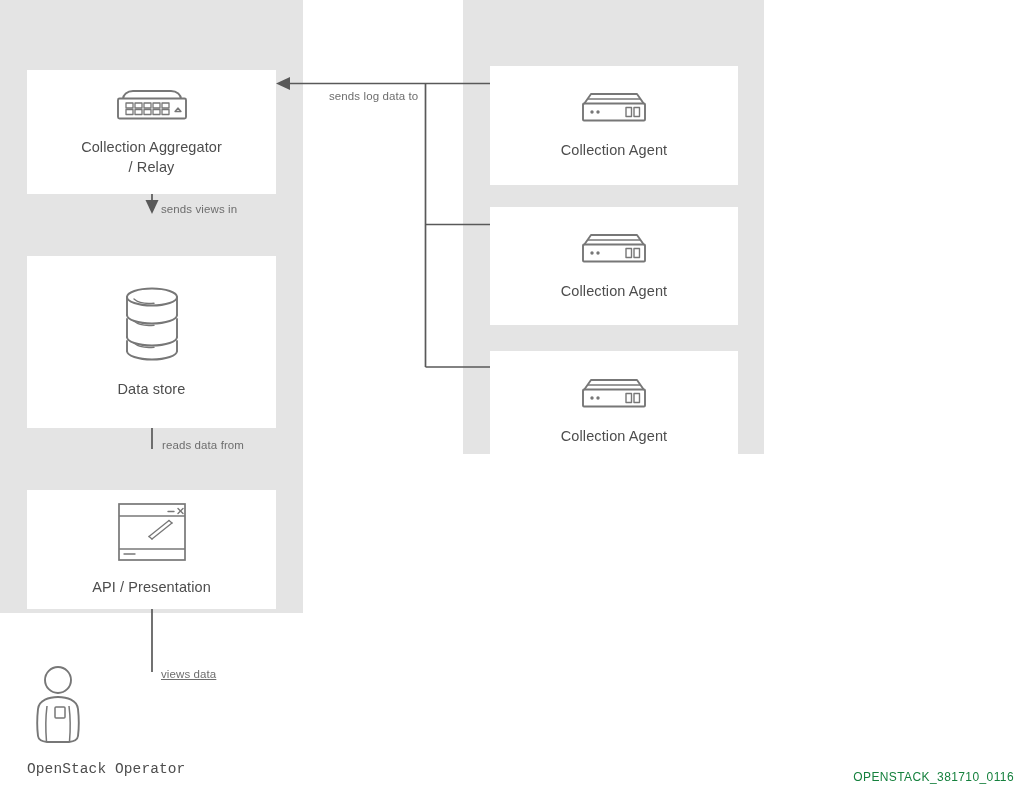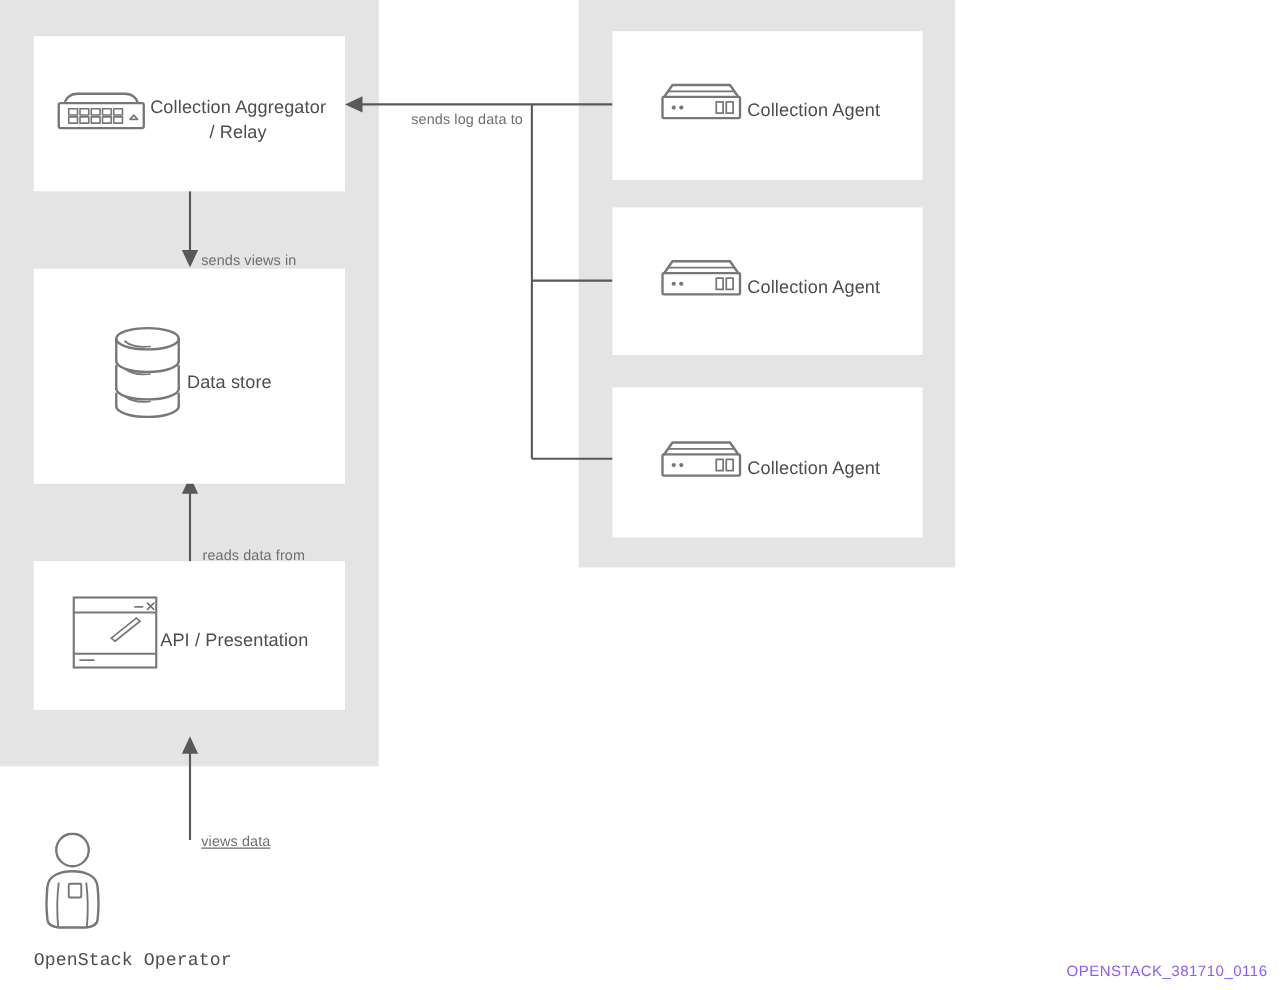--- a/index.html
+++ b/index.html
@@ -23,23 +23,24 @@
     background: #e4e4e4;
   }
   #panel-left  { left: 0;   top: 0;  width: 303px; height: 613px; }
   #panel-right { left: 463px; top: 0; width: 301px; height: 454px; }
 
   
   .node {
     position: absolute;
     background: #ffffff;
     display: flex;
-    flex-direction: row;
+    flex-direction: column;
     align-items: center;
     justify-content: center;
+    margin-top: 41px;
   }
   .node-label {
     color: #4d4d4d;
     font-size: 14.5px;
     line-height: 1.35;
     text-align: center;
     white-space: pre-line;
     margin-top: 11px;
     letter-spacing: 0.1px;
   }
@@ -80,21 +81,21 @@
   }
   #label-sends-log  { left: 329px; top: 62px; }
   #label-sends-data { left: 161px; top: 175px; }
   #label-reads-data { left: 162px; top: 411px; text-align: right; }
   #label-views-data { left: 161px; top: 640px; text-decoration: underline; }
 
   
   #watermark {
     position: absolute;
     right: 10px; bottom: 8px;
-    color: #8b5cf6;
+    color: #15803d;
     font-size: 12px;
     letter-spacing: 0.4px;
   }
   .icon { display: block; }
 </style>
 </head>
 <body>
 
 <div id="stage">
 

